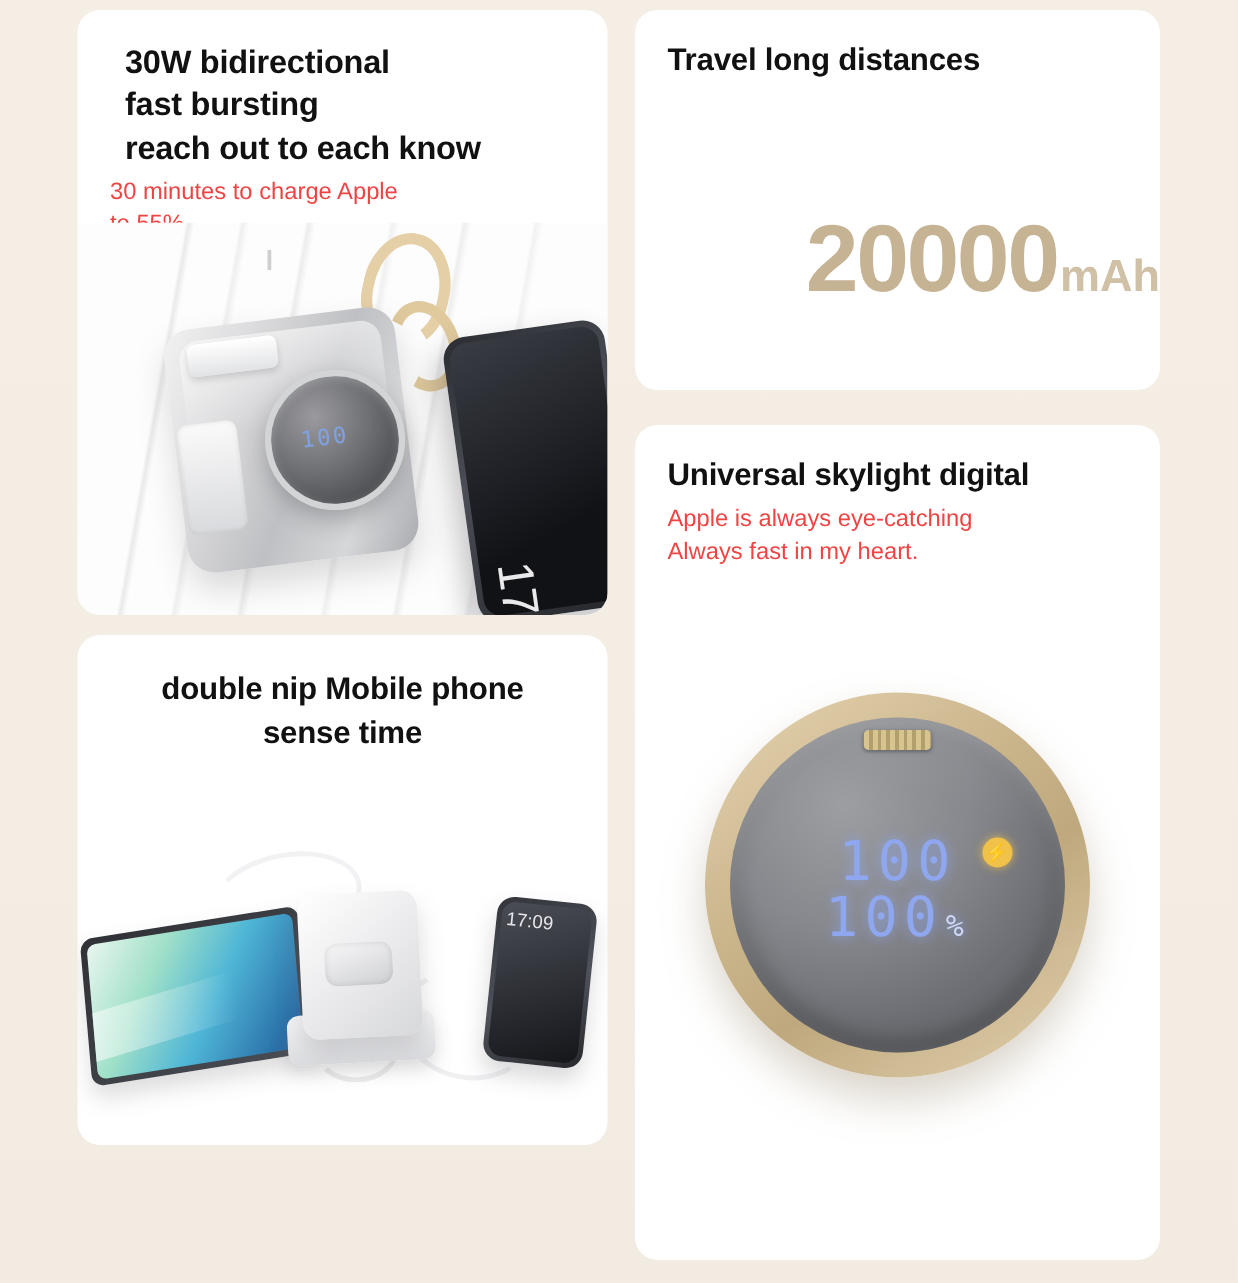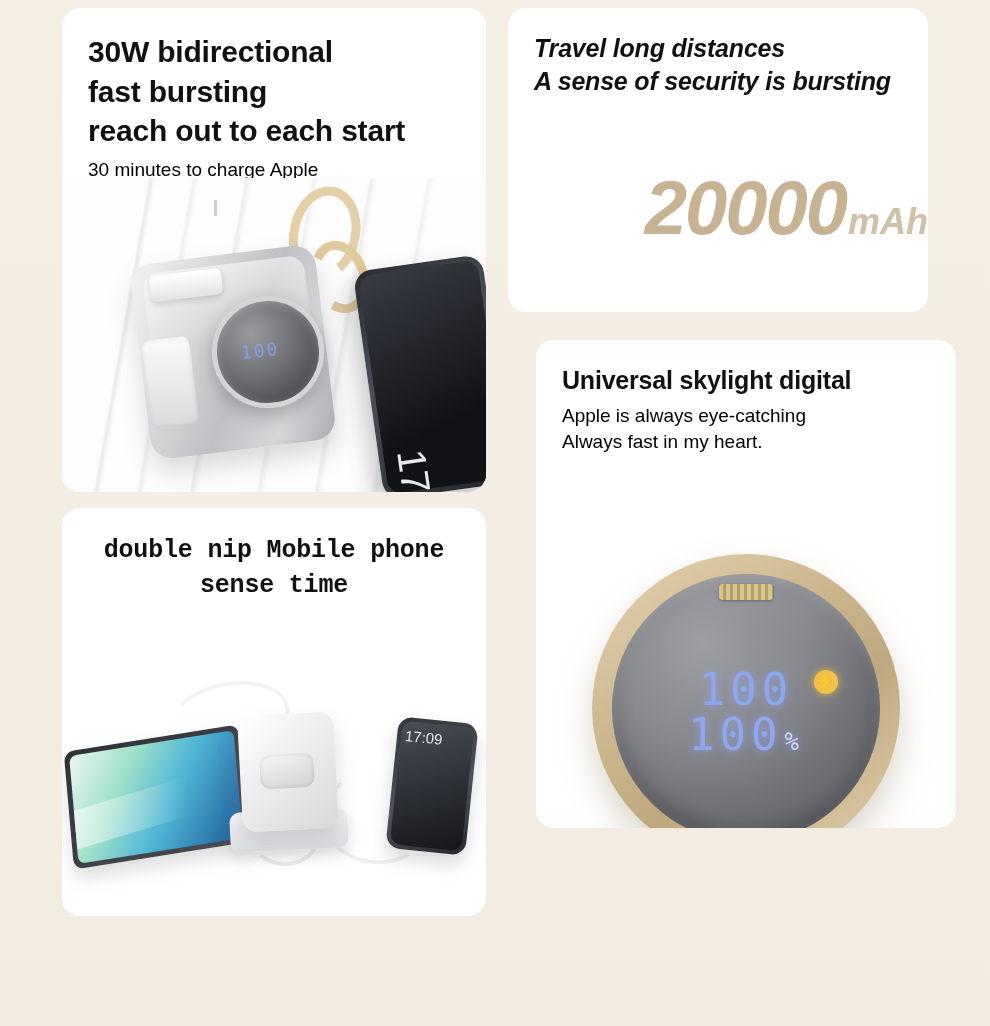--- a/index.html
+++ b/index.html
@@ -31,27 +31,27 @@
     font-size: 25px;
     font-weight: 700;
     line-height: 1.32;
     color: #111;
     letter-spacing: -0.2px;
   }
   .subline {
     font-size: 19px;
     font-weight: 400;
     line-height: 1.36;
-    color: #000000;
+    color: #ef4444;
     margin-top: 6px;
   }
 
   
   #card-fast-charging { left: 62px; top: 8px; width: 424px; height: 484px; }
-  #card-fast-charging .headline { font-size: 30px; }
+  #card-fast-charging .headline { font-size: 26px; margin-left: 12px; }
   .fc-art {
     position: absolute;
     left: 0; top: 170px; width: 424px; height: 314px;
     overflow: hidden;
   }
   .speedlines {
     position: absolute; inset: 0;
     background:
       linear-gradient(100deg, rgba(0,0,0,0) 0 18%, rgba(190,190,195,.30) 18.6%, rgba(0,0,0,0) 19.6%),
       linear-gradient(100deg, rgba(0,0,0,0) 0 27%, rgba(190,190,195,.22) 27.6%, rgba(0,0,0,0) 28.8%),
@@ -147,21 +147,21 @@
     transform: rotate(90deg);
     transform-origin: left bottom;
     letter-spacing: -1px;
   }
   .pin-mark {
     position: absolute; left: 152px; top: 22px;
     width: 3px; height: 16px; background: #cfcfd2;
   }
 
   
-  #card-capacity { left: 508px; top: 8px; width: 420px; height: 304px; font-style: italic; }
+  #card-capacity { left: 508px; top: 8px; width: 420px; height: 304px; }
   #card-capacity .headline { font-size: 25px; }
   .mah-wrap {
     position: absolute;
     left: 0; right: 0; top: 162px;
     display: flex;
     align-items: baseline;
     justify-content: flex-end;
   }
   .mah-num {
     font-size: 76px;
@@ -172,21 +172,21 @@
     text-shadow: 0 2px 0 rgba(255,255,255,.6);
   }
   .mah-unit {
     font-size: 36px;
     font-weight: 700;
     color: #cfc0a6;
     margin-left: 2px;
   }
 
   
-  #card-display { left: 536px; top: 340px; width: 420px; height: 488px; }
+  #card-display { left: 508px; top: 340px; width: 420px; height: 668px; }
   #card-display .headline { font-size: 25px; }
   .disk-wrap {
     position: absolute;
     left: 0; right: 0; top: 214px;
     display: flex; justify-content: center;
   }
   .disk-outer {
     position: relative;
     width: 308px; height: 308px;
     border-radius: 50%;
@@ -249,21 +249,21 @@
     border-radius: 50%;
     background: #f0c24a;
     color: #6a4d08;
     font-size: 15px;
     display: flex; align-items: center; justify-content: center;
     box-shadow: 0 0 8px rgba(240,194,74,.8);
   }
 
   
   #card-dual { left: 62px; top: 508px; width: 424px; height: 408px; }
-  #card-dual .txt-block { padding-top: 26px; text-align: center; font-family: Liberation Mono, monospace; }
+  #card-dual .txt-block { padding-top: 26px; text-align: center; }
   #card-dual .headline { font-size: 25px; line-height: 1.38; }
   .dual-art { position: absolute; left: 0; top: 170px; width: 424px; height: 238px; }
   .tablet {
     position: absolute;
     left: 6px; top: 60px;
     width: 176px; height: 118px;
     border-radius: 10px;
     background: linear-gradient(150deg,#2f3136,#4a4d54);
     transform: rotate(-5deg) skewY(-4deg);
     box-shadow: 0 10px 18px rgba(120,120,125,.25);
@@ -338,21 +338,21 @@
 </head>
 <body>
 
 <div class="page">
 
   <div class="card" id="card-fast-charging">
     <div class="txt-block">
       <div class="headline">
         <div>30W bidirectional</div>
         <div>fast bursting</div>
-        <div>reach out to each start</div>
+        <div>reach out to each know</div>
       </div>
       <div class="subline">
         <div>30 minutes to charge Apple</div>
         <div>to 55%</div>
       </div>
     </div>
 
     <div class="fc-art">
       <div class="speedlines"></div>
       <div class="pin-mark"></div>
@@ -368,21 +368,20 @@
         <div class="screen"></div>
         <div class="clock">17:09</div>
       </div>
     </div>
   </div>
 
   <div class="card" id="card-capacity">
     <div class="txt-block">
       <div class="headline">
         <div>Travel long distances</div>
-        <div>A sense of security is bursting</div>
       </div>
     </div>
     <div class="mah-wrap">
       <span class="mah-num">20000</span>
       <span class="mah-unit">mAh</span>
     </div>
   </div>
 
   <div class="card" id="card-display">
     <div class="txt-block">

